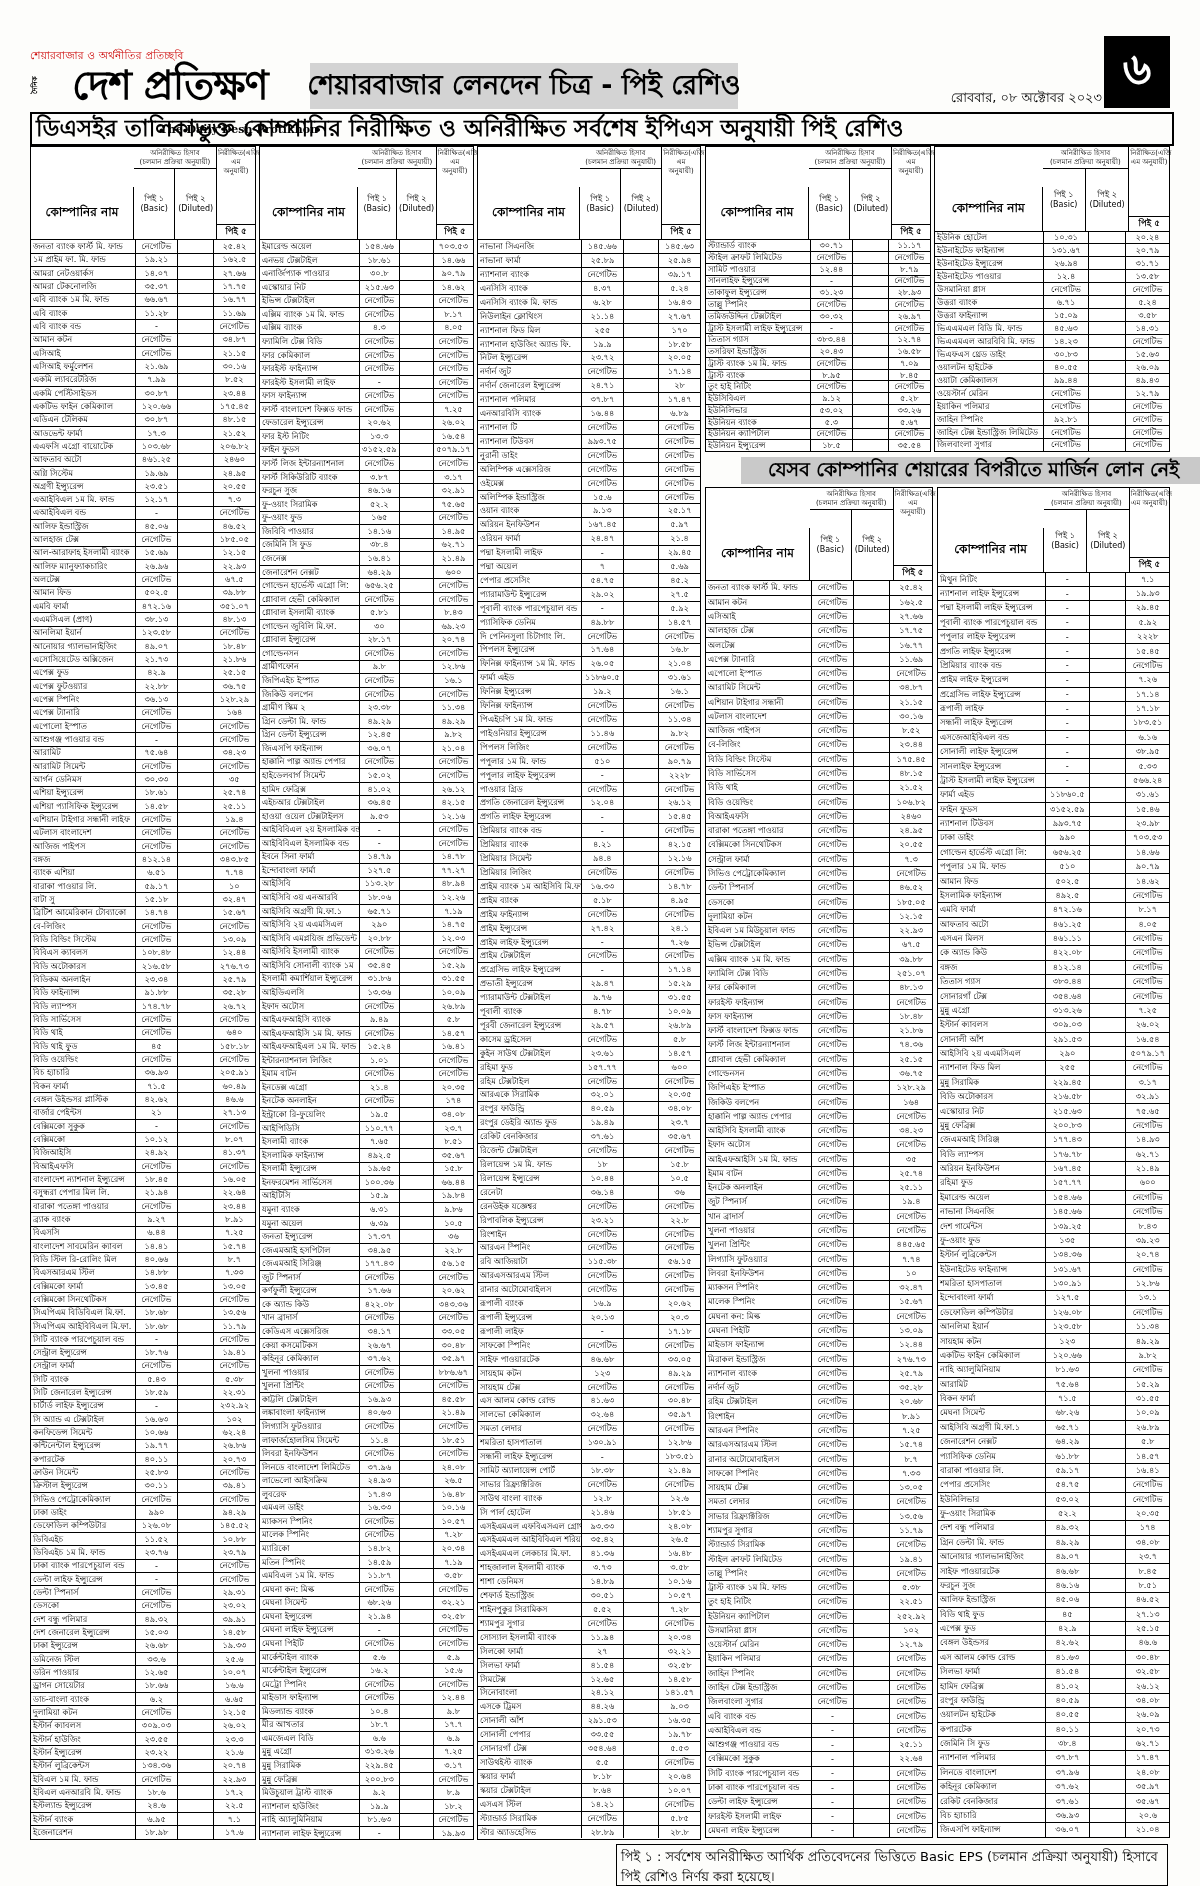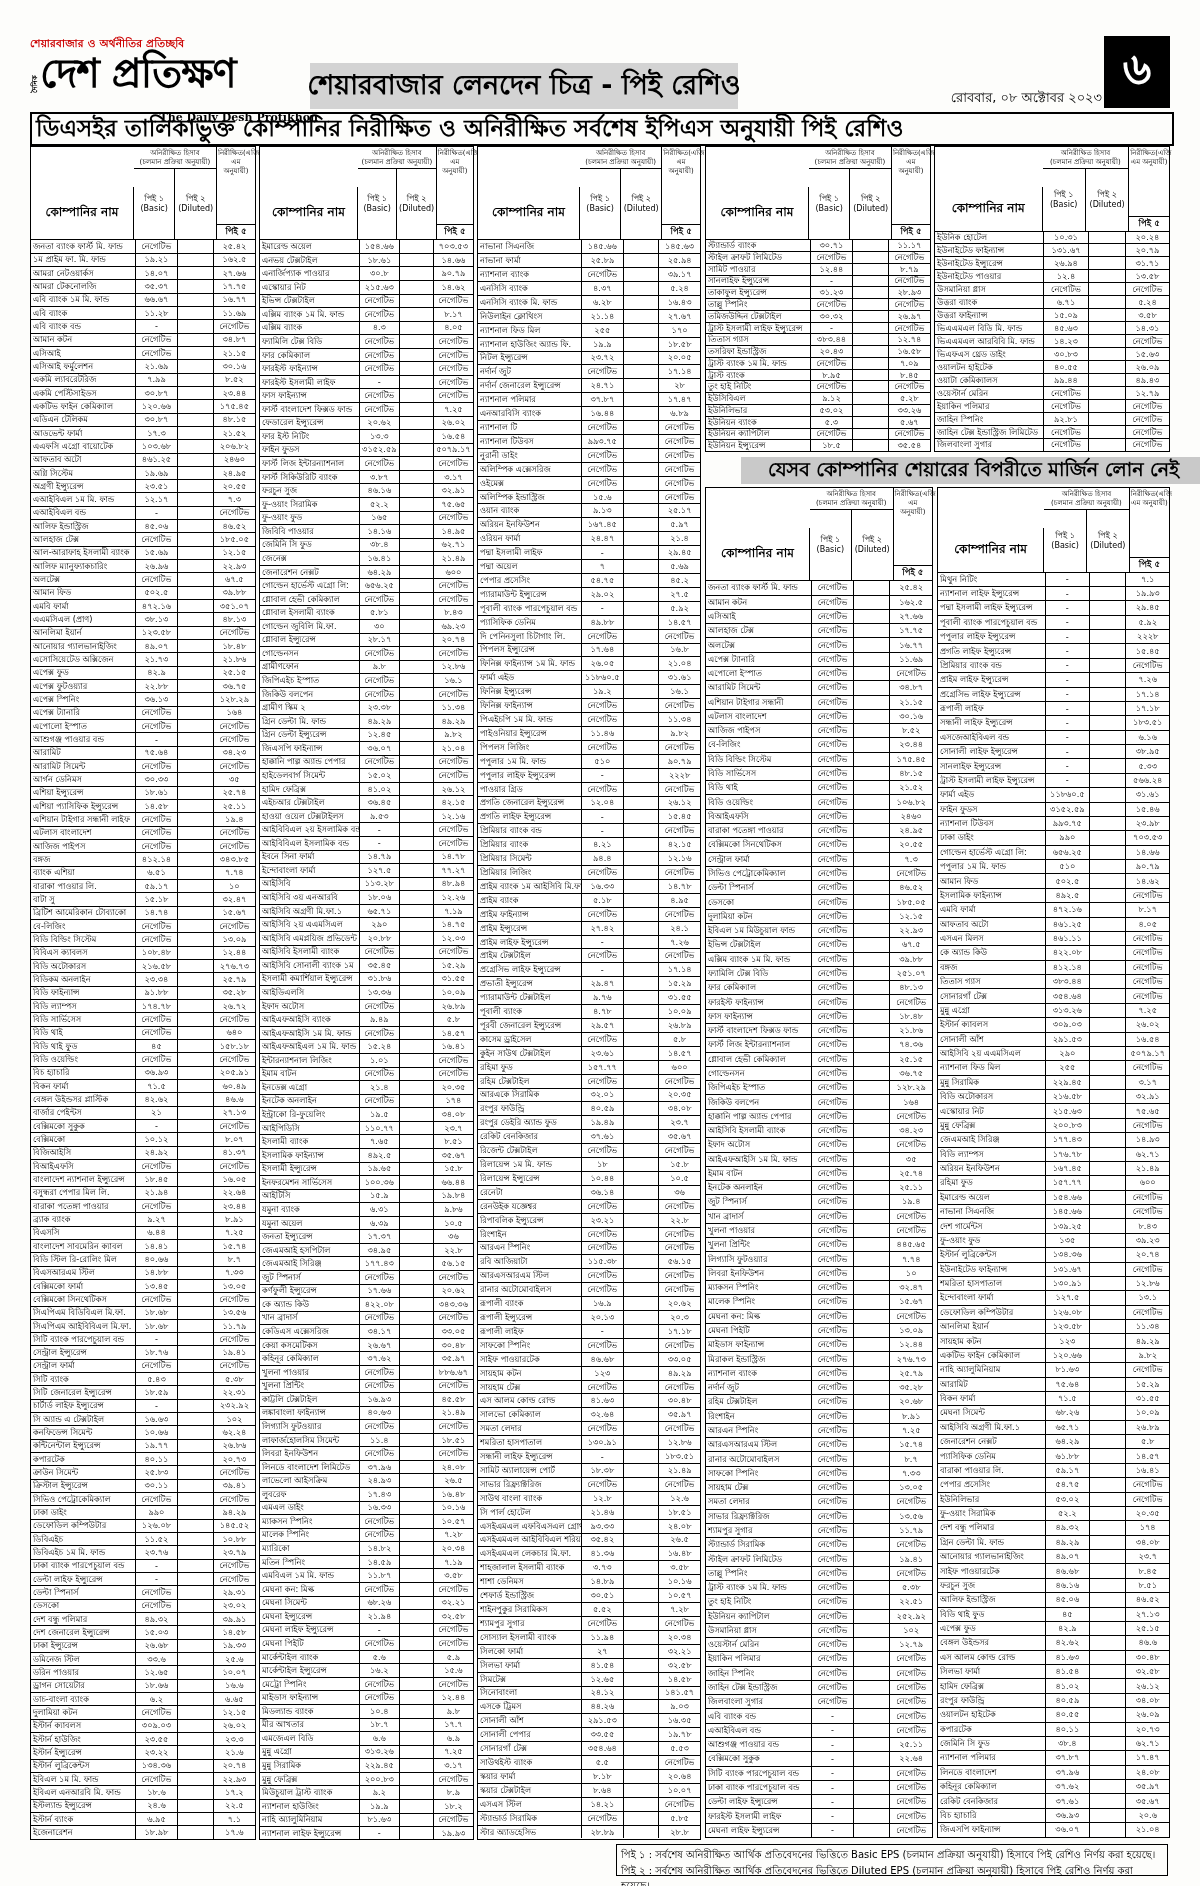--- a/index.html
+++ b/index.html
@@ -1,21 +1,21 @@
 <!DOCTYPE html>
 <html><head>
 <meta charset="utf-8">
 <style>
   html,body{margin:0;padding:0;background:#888;}
   .page{position:relative;width:1200px;height:1886px;background:#fdfdfb;margin:0 auto;overflow:hidden;
         font-family:"DejaVu Sans","Liberation Sans",sans-serif;color:#000;}
   
   .masthead{position:absolute;left:30px;top:36px;width:288px;height:74px;}
-  .tagline{color:#cc0000;font-size:10.5px;font-weight:bold;letter-spacing:.2px;}
-  .logo-row{display:flex;align-items:flex-end;}
+  .tagline{color:#cc0000;font-size:10.5px;font-weight:normal;letter-spacing:.2px;margin-top:12px;}
+  .logo-row{display:flex;align-items:flex-start;gap:32px;}
   .daily-vert{font-size:7px;font-weight:bold;transform:rotate(-90deg);transform-origin:center;width:10px;margin-top:18px;}
   .logo-text{font-size:40px;font-weight:900;line-height:1.02;letter-spacing:-1px;}
   .under-row{display:flex;align-items:center;margin-top:17px;}
   .green-bar{height:5px;flex:1;background:linear-gradient(90deg,#00ava 0,#007a33 0,#15a04c 55%,#d9efe0 100%);}
   .eng-name{font-size:11px;font-weight:bold;font-family:"DejaVu Serif","Liberation Serif",serif;padding-left:5px;white-space:nowrap;}
   .title-box{position:absolute;left:310px;top:63px;width:428px;height:46px;background:#d3d3d3;
              display:flex;align-items:center;justify-content:center;font-size:27px;font-weight:bold;white-space:nowrap;}
   .date-line{position:absolute;left:852px;top:88px;width:250px;font-size:13px;text-align:right;}
   .page-num{position:absolute;left:1104px;top:36px;width:66px;height:72px;background:#000;color:#fff;
             display:flex;align-items:center;justify-content:center;font-size:44px;font-weight:bold;}
@@ -44,22 +44,22 @@
   .hau{width:17%;display:flex;flex-direction:column;gap:48px;}
   .ht{flex:1;border-top:1px solid #000;display:flex;align-items:center;justify-content:center;font-size:8.5px;font-weight:bold;}
   
   .trow{flex:1 1 0;min-height:0;display:flex;font-size:8.2px;border-top:1px solid #000;}
   .cn{width:46%;border-right:1px solid #000;padding:0 2px;display:flex;align-items:center;
       overflow:hidden;white-space:nowrap;}
   .cv{width:19%;border-right:1px solid #000;display:flex;align-items:center;justify-content:center;overflow:hidden;}
   .c2{width:16%;}
   .cv:last-child{border-right:none;}
   
-  .footnote{position:absolute;left:616px;top:1844px;width:552px;height:32px;border:1px solid #000;
-            padding:2px 4px;box-sizing:border-box;font-size:10px;line-height:1.55;}
+  .footnote{position:absolute;left:616px;top:1844px;width:552px;height:42px;border:1px solid #000;
+            padding:2px 4px;box-sizing:border-box;font-size:13px;line-height:1.55;}
 </style>
 </head>
 <body>
 
 <div class="page">
 
   <div class="masthead">
     <div class="tagline">শেয়ারবাজার ও অর্থনীতির প্রতিচ্ছবি</div>
     <div class="logo-row">
       <span class="daily-vert">দৈনিক</span>

